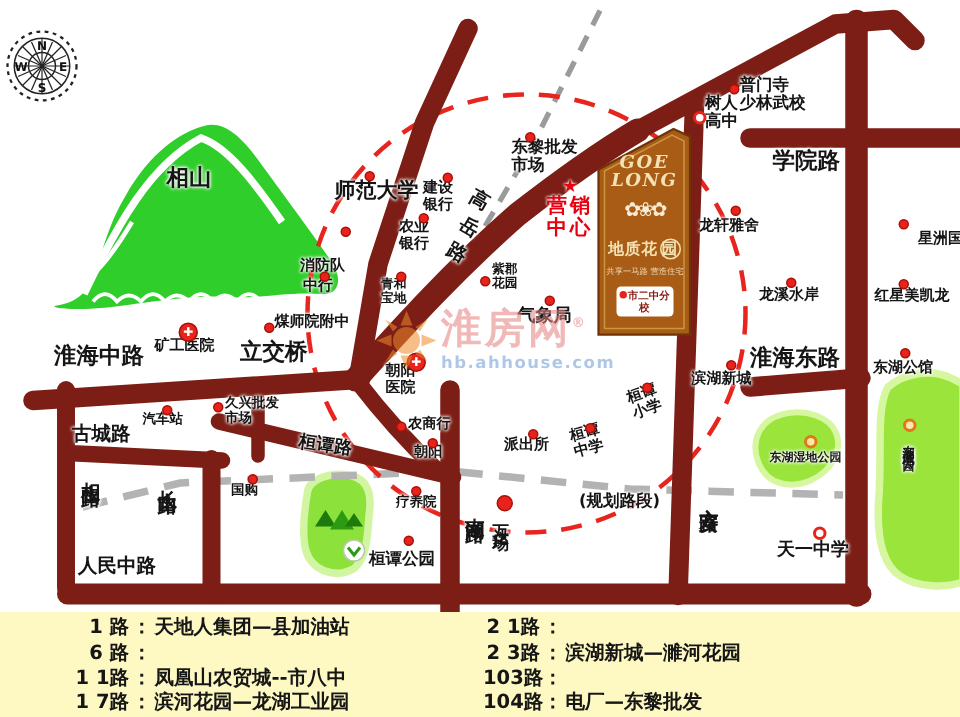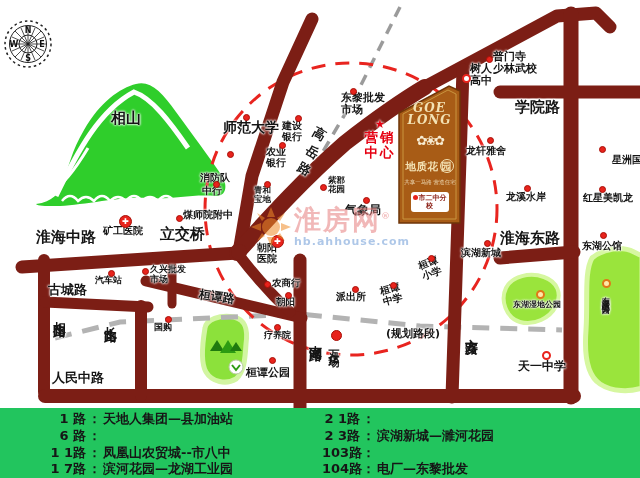--- a/index.html
+++ b/index.html
@@ -39,21 +39,21 @@
   .marketing .ml{font-size:13.5px;line-height:1.12;letter-spacing:2px;}
   
   .watermark{position:absolute;left:250px;top:206px;z-index:40;display:flex;align-items:flex-start;
              opacity:.55;pointer-events:none;}
   .watermark .wm-text{margin-left:2px;}
   .watermark .brand{font-size:27px;font-weight:900;color:#e77f7f;letter-spacing:2px;
                     text-shadow:0 0 1px #fff;line-height:1;}
   .watermark .brand sup{font-size:9px;}
   .watermark .url{font-size:11px;font-weight:700;color:#6d9bd6;letter-spacing:1px;margin-top:2px;}
   
-  #legend{position:absolute;left:0;top:408px;width:640px;height:70px;background:#22c55e;z-index:20;}
+  #legend{position:absolute;left:0;top:408px;width:640px;height:70px;background:#fef9c3;z-index:20;}
   .lcol{position:absolute;top:3px;}
   .lcol.left{left:48px;}
   .lcol.right{left:322px;}
   .lrow{display:flex;font-size:13px;font-weight:700;color:#161616;line-height:16.8px;}
   .lrow .lno{display:inline-block;width:38px;text-align:right;white-space:pre;}
   .lrow .lsep{margin:0 2px;}
 </style>
 </head>
 <body>
 

